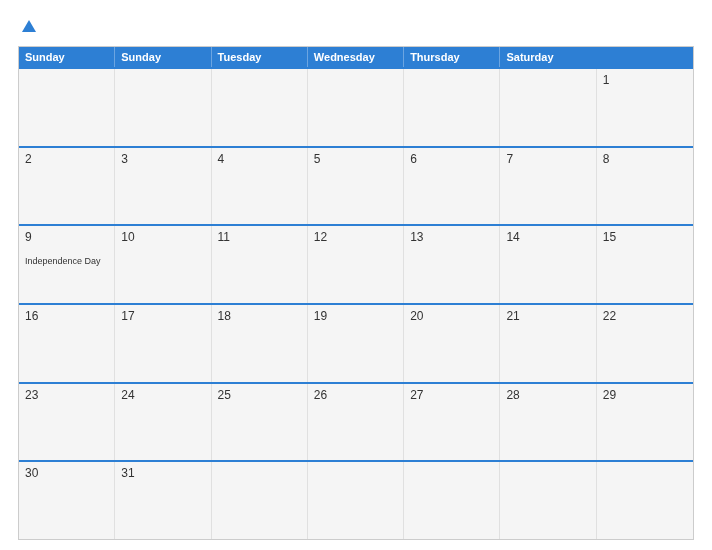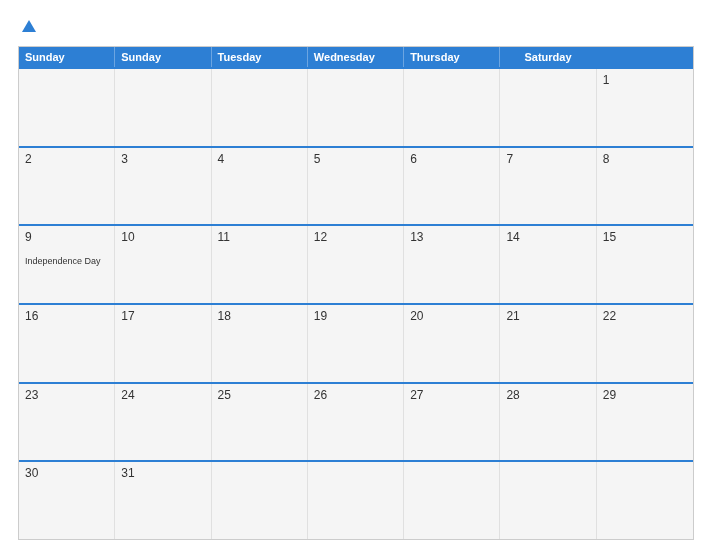--- a/index.html
+++ b/index.html
@@ -70,21 +70,21 @@
       background: #2d7fd4;
     }
     .cal-header-cell {
       color: #fff;
       font-size: 11px;
       font-weight: bold;
       padding: 4px 6px;
       text-align: left;
       border-right: 1px solid rgba(255,255,255,0.3);
     }
-    .cal-header-cell:last-child { border-right: none; margin-left: 18px; }
+    .cal-header-cell:last-child { border-right: none; }
     .cal-body {
       flex: 1;
       display: flex;
       flex-direction: column;
     }
     .cal-week {
       display: grid;
       grid-template-columns: repeat(7, 1fr);
       flex: 1;
       border-top: 2px solid #2d7fd4;

